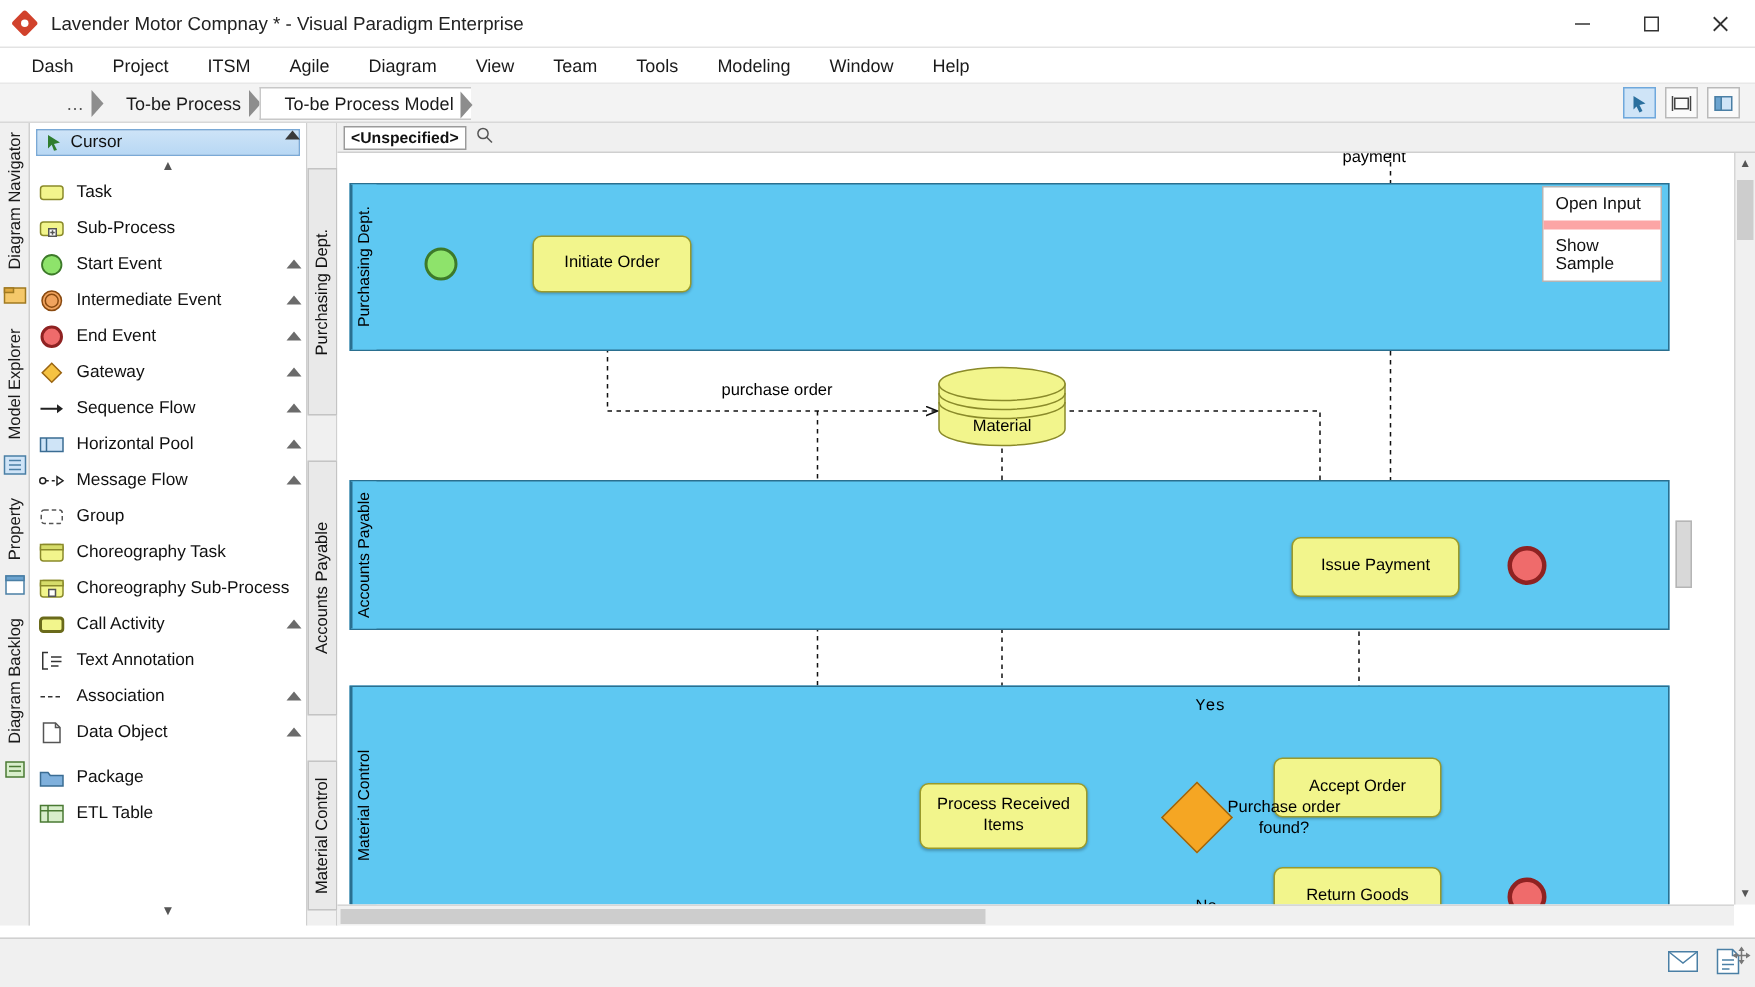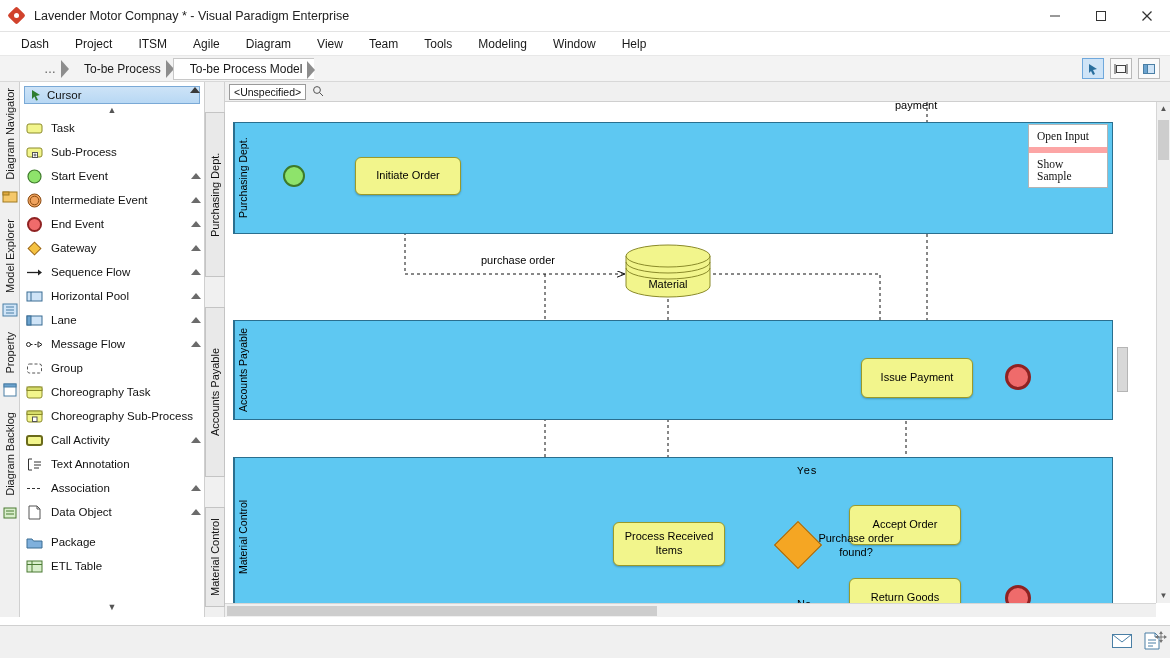--- a/index.html
+++ b/index.html
@@ -116,21 +116,21 @@
   }
 
   
   .canvas-col { flex:1; position:relative; background:#ffffff; }
   .canvas-head {
     height:20px; background:#f0f0f0; border-bottom:1px solid #cfcfcf;
     display:flex; align-items:center; font-size:11px; color:#111;
     padding-left:4px;
   }
   .unspec-box {
-    border:1px solid #9a9a9a; background:#ffffff; padding:1px 4px; font-size:10.5px;
+    border:1px solid #9a9a9a; background:#ffffff; padding:1px 4px; font-size:10.5px;font-weight:bold;
   }
   .canvas {
     position:absolute; top:20px; left:0; right:14px; bottom:14px;
     background:#ffffff; overflow:hidden;
   }
   
   .vsb {
     position:absolute; top:20px; right:0; width:14px; bottom:14px;
     background:#f0f0f0; border-left:1px solid #d6d6d6;
   }
@@ -186,21 +186,21 @@
   .evt.end { background:#ef6b6b; border:3px solid #8f2222; }
   .gw {
     position:absolute; width:34px;height:34px; background:#f5a623;
     border:1px solid #9a6410; transform:rotate(45deg);
   }
   .db-cyl { position:absolute; }
   .lbl { position:absolute; font-size:11px; color:#000; white-space:nowrap; }
   svg.overlay { position:absolute; left:0; top:0; pointer-events:none; }
   .popup {
     position:absolute; background:#ffffff; border:1px solid #b4b4b4;
-    font-size:11.5px; color:#111;font-family:Liberation Serif, serif;
+    font-size:11.5px; color:#111;
   }
   .popup div { padding:5px 8px; }
   .popup div + div { border-top:6px solid #fca5a5; }
 </style>
 </head>
 <body>
 
 <div class="titlebar">
   <div class="app-icon">
     <div class="diamond"></div>
@@ -380,30 +380,20 @@
       <span class="scroll-marker" style="right:3px;top:9px;"></span>
     </div>
     <div class="pal-item">
       <span class="ico">
         <svg width="17" height="17">
             <rect x="1" y="4" width="15" height="9" fill="#cfe4f7" stroke="#3a6c93"></rect>
             <line x1="5" y1="4" x2="5" y2="13" stroke="#3a6c93"></line>
           </svg>
       </span>
       <span class="pal-label">Horizontal Pool</span>
-      <span class="scroll-marker" style="right:3px;top:9px;"></span>
-    </div>
-    <div class="pal-item">
-      <span class="ico">
-        <svg width="17" height="17">
-            <rect x="1" y="4" width="15" height="9" fill="#cfe4f7" stroke="#3a6c93"></rect>
-            <rect x="1" y="4" width="4" height="9" fill="#6ba3cf" stroke="#3a6c93"></rect>
-          </svg>
-      </span>
-      <span class="pal-label">Lane</span>
       <span class="scroll-marker" style="right:3px;top:9px;"></span>
     </div>
     <div class="pal-item">
       <span class="ico">
         <svg width="17" height="17">
             <circle cx="2.5" cy="8.5" r="2" fill="#fff" stroke="#222"></circle>
             <line x1="4.5" y1="8.5" x2="12" y2="8.5" stroke="#222" stroke-dasharray="2,2"></line>
             <path d="M12 5.8 L16 8.5 L12 11.2 Z" fill="none" stroke="#222"></path>
           </svg>
       </span>

